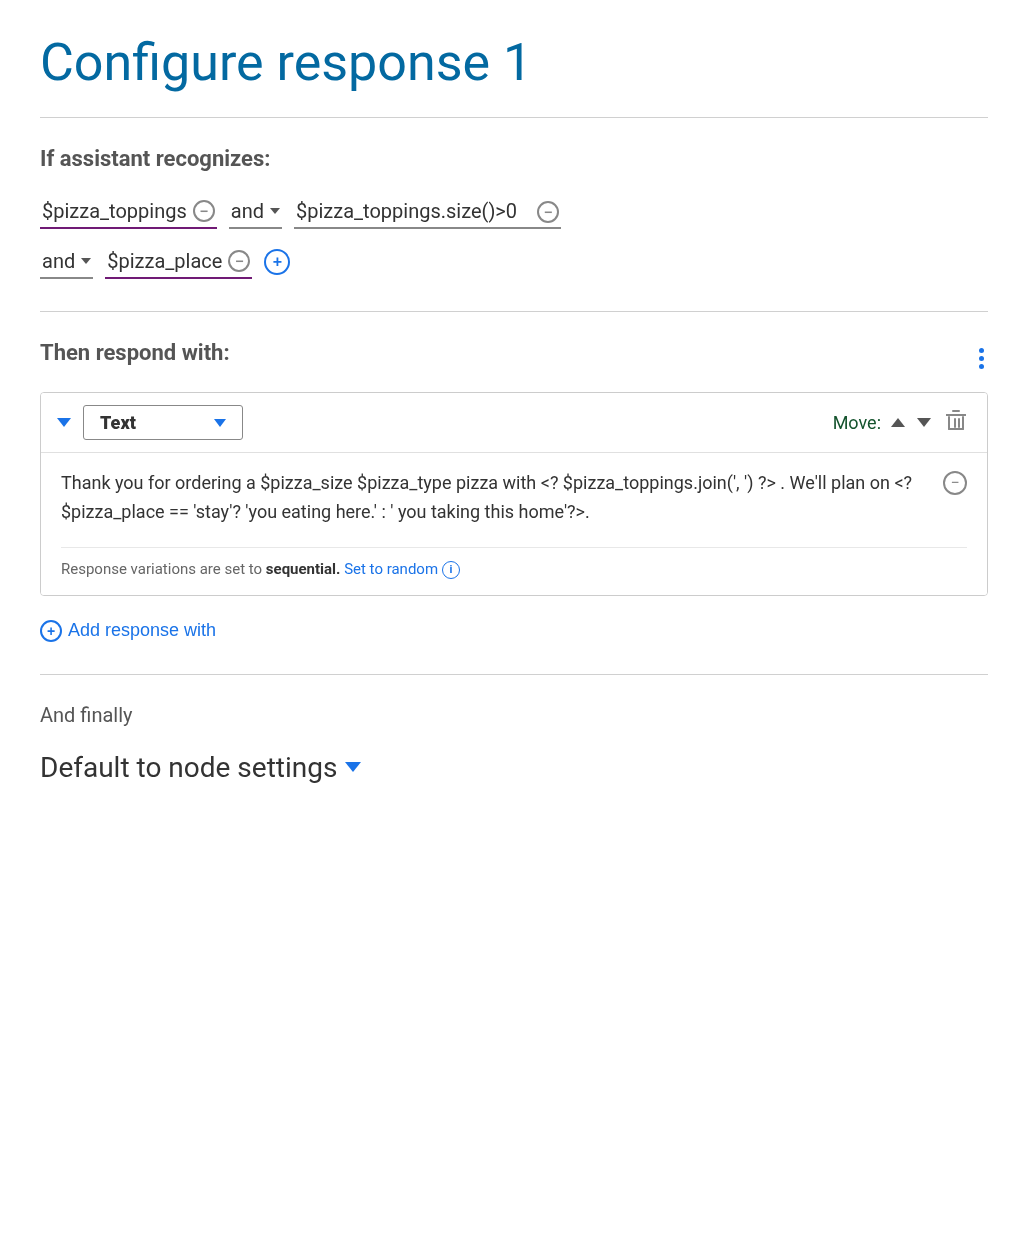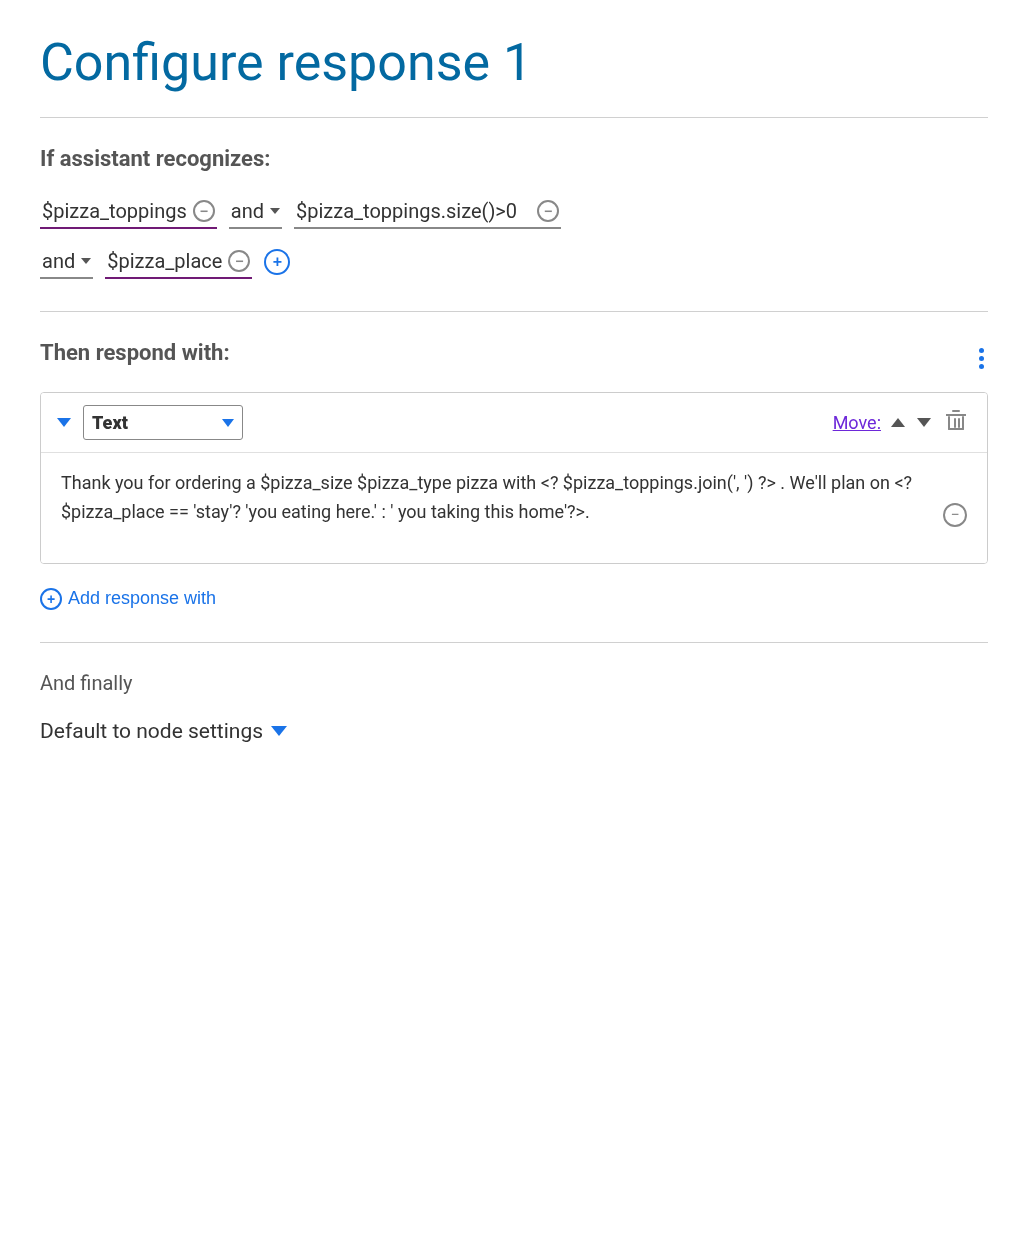--- a/index.html
+++ b/index.html
@@ -103,21 +103,21 @@
       width: 0;
       height: 0;
       border-left: 5px solid transparent;
       border-right: 5px solid transparent;
       border-top: 6px solid #555555;
       margin-left: 2px;
     }
 
     .large-condition-chip {
       display: flex;
-      align-items: center;
+      align-items: flex-end;
       gap: 20px;
       border-bottom: 2px solid #888888;
       padding: 4px 2px;
       font-size: 20px;
       color: #333333;
     }
 
     .plus-btn {
       width: 26px;
       height: 26px;
@@ -190,21 +190,21 @@
       height: 0;
       border-left: 7px solid transparent;
       border-right: 7px solid transparent;
       border-top: 9px solid #1a73e8;
       cursor: pointer;
     }
 
     .type-select {
       border: 1px solid #888888;
       border-radius: 3px;
-      padding: 6px 8px;
+      padding: 6px 16px;
       font-size: 18px;
       font-weight: 700;
       color: #333333;
       background: #ffffff;
       cursor: pointer;
       display: flex;
       align-items: center;
       gap: 8px;
       min-width: 160px;
     }
@@ -220,22 +220,21 @@
 
     .move-controls {
       margin-left: auto;
       display: flex;
       align-items: center;
       gap: 8px;
     }
 
     .move-label {
       font-size: 18px;
-      color: #6d28d9;
-      text-decoration: underline;
+      color: #14532d;
     }
 
     .move-btn {
       background: transparent;
       border: none;
       cursor: pointer;
       padding: 2px;
     }
 
     .arrow-up {
@@ -266,21 +265,21 @@
       padding: 16px 20px;
       background: #ffffff;
     }
 
     .response-text {
       font-size: 18px;
       color: #333333;
       line-height: 1.6;
       margin-bottom: 20px;
       display: flex;
-      align-items: flex-end;
+      align-items: flex-start;
       gap: 1px;
     }
 
     .response-text-body {
       flex: 1;
     }
 
     .minus-circle-outline {
       width: 24px;
       height: 24px;
@@ -376,21 +375,21 @@
       font-size: 20px;
       color: #555555;
       font-weight: 400;
       margin-bottom: 24px;
     }
 
     .node-settings {
       display: flex;
       align-items: center;
       gap: 8px;
-      font-size: 21px;
+      font-size: 28px;
       color: #333333;
       cursor: pointer;
       text-align: center;
     }
 
     .node-settings-chevron {
       width: 0;
       height: 0;
       border-left: 8px solid transparent;
       border-right: 8px solid transparent;
@@ -482,20 +481,23 @@
         </div>
       </div>
 
       <div class="response-content">
         <div class="response-text">
           <div class="response-text-body" contenteditable="true" style="">Thank you for ordering a $pizza_size $pizza_type pizza with &lt;? $pizza_toppings.join(', ') ?&gt; . We'll plan on  &lt;? $pizza_place == 'stay'? 'you eating here.' :  ' you taking this home'?&gt;.</div>
           <div class="minus-circle-outline">−</div>
         </div>
 
 
+        <div class="response-footer">
+          <span>Response variations are set to </span><strong>sequential.</strong><a class="set-random-link"> Set to random</a><span class="info-icon">i</span>
+        </div>
       </div>
     </div>
   </div>
 
   <button class="add-response-btn">
     <div class="plus-circle">+</div>
     <span>Add response with</span>
   </button>
 
   <div class="finally-section">

